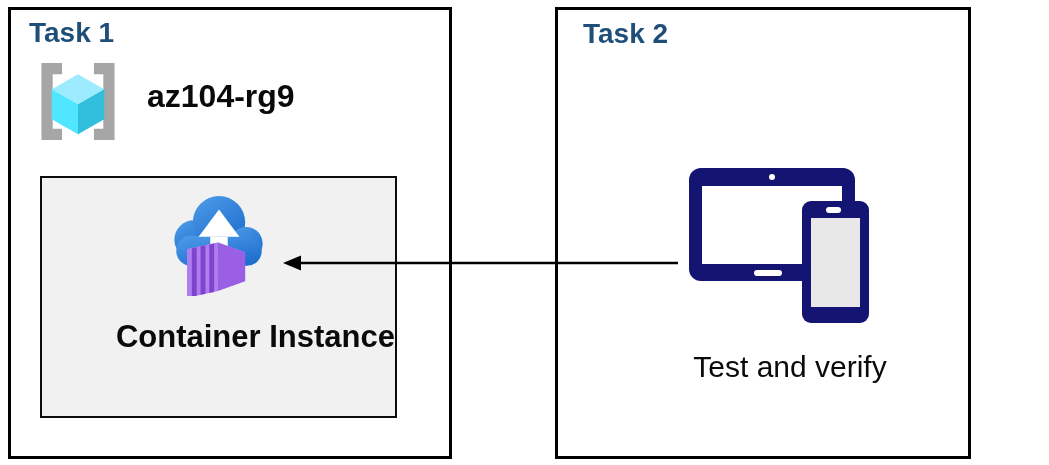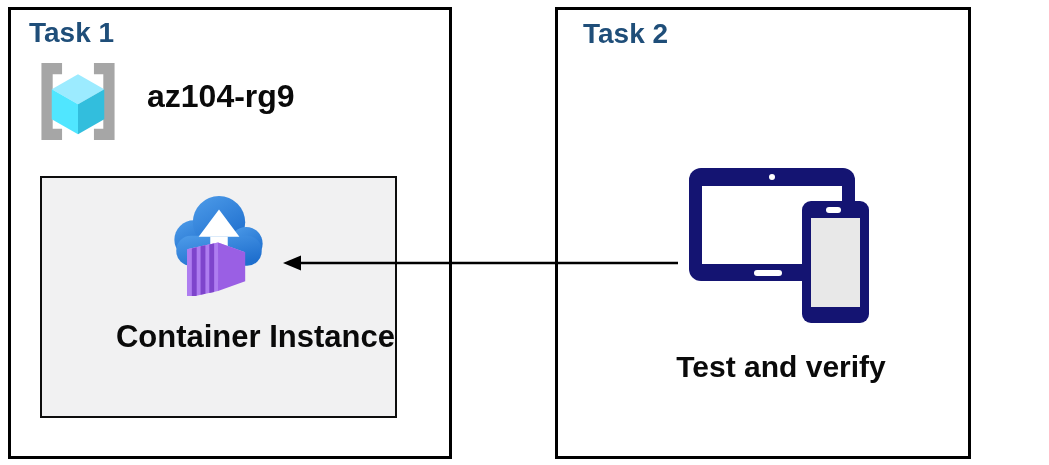--- a/index.html
+++ b/index.html
@@ -57,23 +57,23 @@
     position: absolute;
     left: 0; top: 141px; width: 100%;
     text-align: right;
     font-size: 31px; font-weight: bold; color: #0a0a0a;
     white-space: nowrap;
   }
 
   .devices-icon { position: absolute; left: 130px; top: 157px; }
   .task2-label {
     position: absolute;
-    left: 48px; top: 340px; width: 350px;
+    left: 57px; top: 340px; width: 350px;
     text-align: center;
-    font-size: 30px; font-weight: bold; color: #0a0a0a;
+    font-size: 30px; font-weight: normal; color: #0a0a0a;
     white-space: nowrap;
   }
 
   .arrow-overlay {
     position: absolute; left: 0; top: 0;
     width: 1049px; height: 465px;
     pointer-events: none;
   }
 </style>
 </head>

